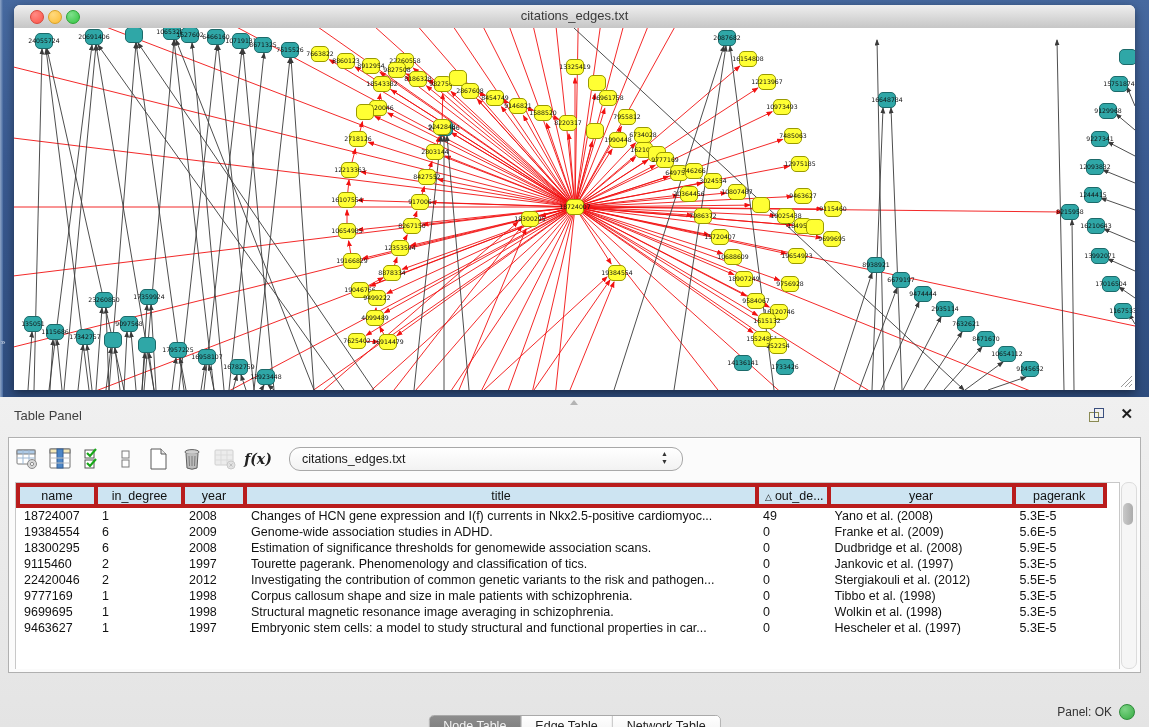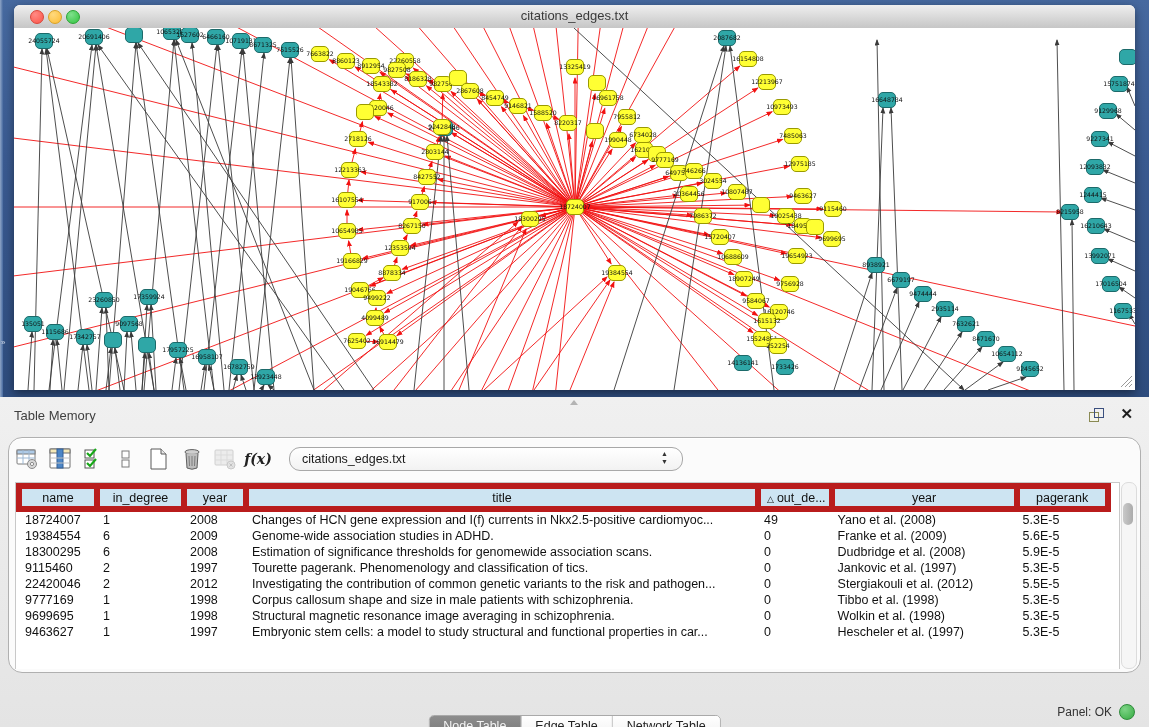--- a/index.html
+++ b/index.html
@@ -19,33 +19,33 @@
   .grip{position:absolute;right:2px;bottom:2px;width:16px;height:16px;}
   
   #tablepanel{position:absolute;left:0;top:397px;width:1149px;height:330px;background:linear-gradient(180deg,#f0f0f0,#e4e4e4);}
   #tp-header{position:absolute;left:0;top:0;width:100%;height:36px;}
   #tp-title{position:absolute;left:14px;top:11px;font-size:13px;color:#3f3f3f;}
   #tp-float{position:absolute;right:44px;top:9px;width:18px;height:18px;cursor:pointer;}
   #tp-float .sq1{position:absolute;left:2px;top:6px;width:8px;height:8px;border:1px solid #8a8a54;background:#f4f4e8;}
   #tp-float .sq2{position:absolute;left:7px;top:2px;width:8px;height:8px;border:1px solid #3b4f7e;}
   #tp-close{position:absolute;right:16px;top:8px;font-size:15px;font-weight:700;color:#1c1c1c;cursor:pointer;}
   #tp-splitarrow{position:absolute;left:570px;top:3px;width:0;height:0;border-left:4px solid transparent;border-right:4px solid transparent;border-bottom:5px solid #9a9a9a;opacity:.7;}
-  #tp-body{position:absolute;left:8px;top:40px;width:1131px;height:234px;background:#fbfbfb;border:1px solid #b0b0b0;border-radius:14px;box-shadow:inset 0 1px 0 #fff;}
+  #tp-body{position:absolute;left:8px;top:40px;width:1131px;height:234px;background:#fbfbfb;border:1px solid #b0b0b0;border-radius:0;box-shadow:inset 0 1px 0 #fff;}
   
   #tp-toolbar{position:absolute;left:6px;top:5px;height:32px;right:6px;display:flex;align-items:center;gap:9px;}
   .ticon{width:24px;height:24px;display:flex;align-items:center;justify-content:center;cursor:pointer;}
   .ticon svg{display:block;}
   #fx-icon{font-family:"DejaVu Serif",serif;font-style:italic;font-weight:700;font-size:14px;color:#222;}
   #tablesel{margin-left:10px;width:392px;height:22px;background:linear-gradient(180deg,#ffffff,#f2f2f2);border:1px solid #a8a8a8;border-radius:11px;position:relative;display:flex;align-items:center;cursor:pointer;}
   #tablesel .sel-label{margin-left:12px;font-size:12.5px;color:#1a1a1a;}
   #tablesel .steppers{position:absolute;right:14px;top:2px;font-size:7px;line-height:8px;color:#333;text-align:center;}
   
   #grid{position:absolute;left:6px;top:44px;right:20px;bottom:3px;overflow:hidden;background:#fff;border:1px solid #c8c8c8;border-bottom:none;}
   table{border-collapse:collapse;table-layout:fixed;}
-  th{background:#cde4f2;border:6px solid #b91c1c;font-weight:400;font-size:12.5px;color:#111;height:17px;padding:0 3px;white-space:nowrap;overflow:hidden;}
+  th{background:#cde4f2;border:4px solid #b91c1c;font-weight:400;font-size:12.5px;color:#111;height:17px;padding:0 3px;white-space:nowrap;overflow:hidden;}
   td{font-size:12.5px;color:#111;height:16px;padding:0 0 0 6px;white-space:nowrap;overflow:hidden;border:none;}
   tr{background:#fff;}
   .sort-glyph{font-size:9px;margin-right:3px;}
   #vscroll{position:absolute;right:3px;top:44px;bottom:3px;width:14px;background:#f6f6f6;border:1px solid #dcdcdc;border-radius:7px;}
   #vthumb{position:absolute;left:1px;top:20px;width:10px;height:22px;background:linear-gradient(90deg,#c9c9c9,#ababab);border-radius:5px;}
   
   #tp-tabs{position:absolute;left:50%;transform:translateX(-50%);top:277px;height:21px;display:flex;border:1px solid #a9a9a9;border-radius:5px;overflow:hidden;background:#fff;box-shadow:0 1px 0 rgba(255,255,255,.8);}
   .tab{padding:0 14px;font-size:12.5px;line-height:21px;color:#222;background:linear-gradient(180deg,#ffffff,#f1f1f1);border-right:1px solid #b9b9b9;cursor:pointer;}
   .tab:last-child{border-right:none;}
   .tab.selected{background:linear-gradient(180deg,#8d8d8d,#787878);color:#f4f4f4;}
@@ -766,21 +766,21 @@
       <svg class="grip" width="16" height="16">
         <path d="M4,15 L15,4 M8,15 L15,8 M12,15 L15,12" stroke="#9a9a9a" stroke-width="1" fill="none"></path>
       </svg>
     </div>
   </div>
 </div>
 
 <div id="tablepanel">
   <div id="tp-header">
     <div id="tp-splitarrow"></div>
-    <span id="tp-title">Table Memory</span>
+    <span id="tp-title">Table Panel</span>
     <div id="tp-float">
         <div class="sq1"></div>
         <div class="sq2"></div>
       </div>
     <span id="tp-close">✕</span>
   </div>
 
   <div id="tp-body">
     <div id="tp-toolbar">
       <span class="ticon">

